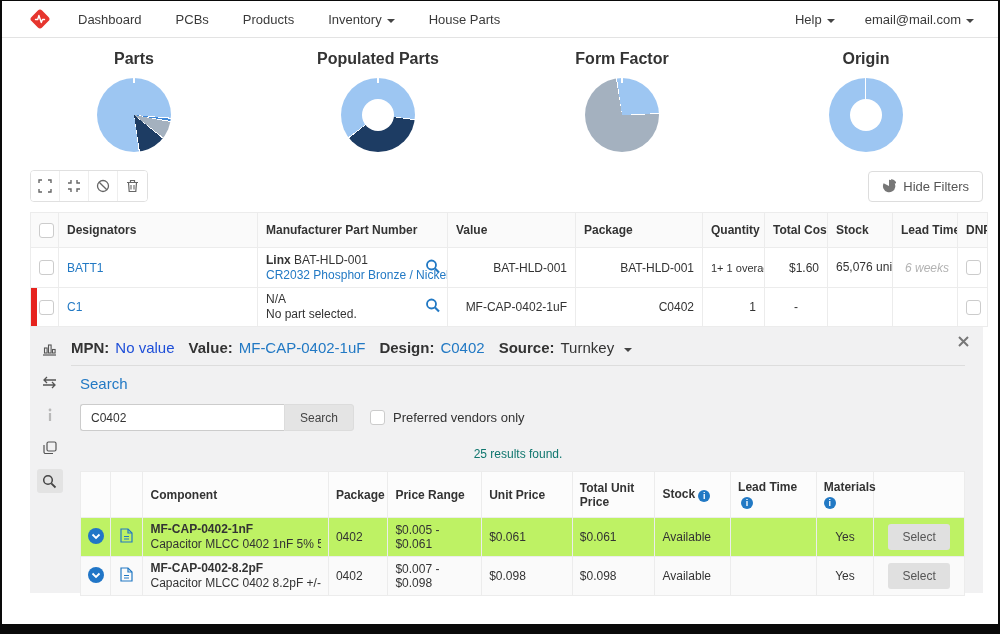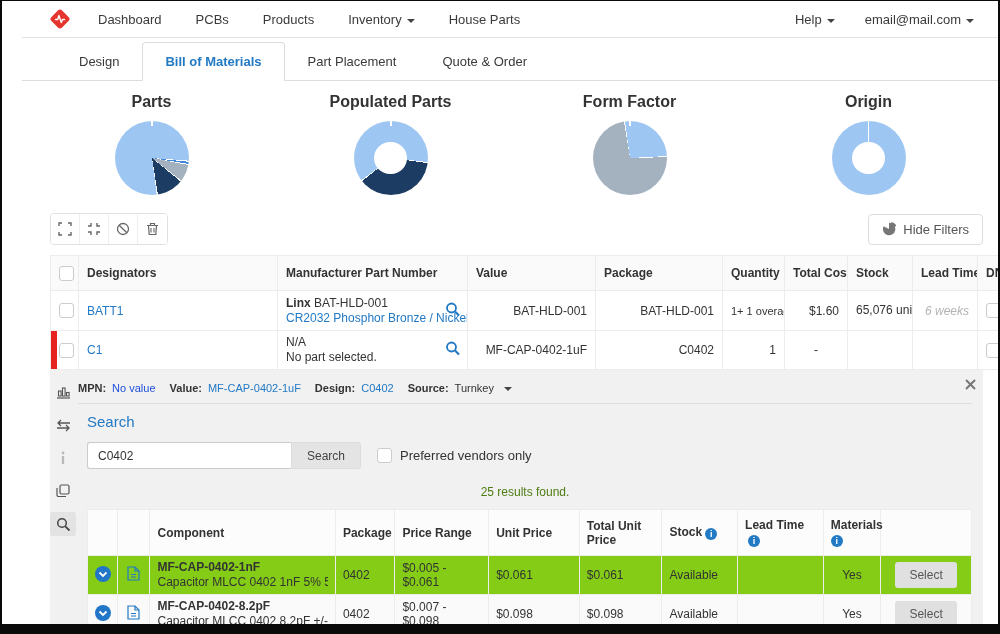--- a/index.html
+++ b/index.html
@@ -1,18 +1,18 @@
 <!DOCTYPE html>
 <html><head>
 <meta charset="utf-8">
 <style>
   * { box-sizing: border-box; margin: 0; padding: 0; }
   body { font-family: "Liberation Sans", sans-serif; background:#555; }
   .window { width:1000px; height:634px; background:#0a0a0a; padding:1px 2px 10px 2px; margin:0 auto; }
-  .app { width:100%; height:100%; background:#fff; overflow:hidden; position:relative; font-size:13px; color:#333;padding-left:20px; }
+  .app { width:100%; height:100%; background:#fff; overflow:hidden; position:relative; font-size:13px; color:#333; }
 
   
   .topnav { height:37px; display:flex; align-items:center; padding:0 24px 0 26px; border-bottom:1px solid #e3e3e3; background:#fff; }
   .brand { margin-right:26px; display:flex; align-items:center; }
   .navlinks { display:flex; gap:34px; align-items:center; }
   .navitem { color:#3a3a3a; cursor:pointer; white-space:nowrap; }
   .nav-right { margin-left:auto; display:flex; gap:30px; align-items:center; }
   .caret { display:inline-block; width:0; height:0; border-left:4px solid transparent; border-right:4px solid transparent; border-top:4px solid #444; margin-left:5px; vertical-align:1px; }
 
   
@@ -54,32 +54,32 @@
   .mpnsearch { position:absolute; right:6px; top:50%; transform:translateY(-50%); cursor:pointer; }
   .qty { font-size:11px; }
   .stock2 { white-space:normal; line-height:13px; }
 
   
   .panel { background:#f1f1f2; margin:0 15px 0 28px; height:266px; display:flex; position:relative; }
   .rail { width:56px; padding-top:10px; display:flex; flex-direction:column; align-items:center; gap:9px; }
   .railbtn { width:26px; height:24px; display:flex; align-items:center; justify-content:center; border-radius:3px; cursor:pointer; }
   .railbtn.active { background:#e3e3e3; }
   .panelcontent { flex:1; padding:8px 18px 0 2px; position:relative; }
-  .mpnline { display:flex; align-items:center; gap:6px; font-size:11px; padding:4px 0 9px 0; border-bottom:1px solid #ddd; }
+  .mpnline { display:flex; align-items:center; gap:6px; font-size:15px; padding:4px 0 9px 0; border-bottom:1px solid #ddd; }
   .blabel { font-weight:bold; color:#333; }
   .mutetext { color:#1d4ed8; }
   .panelclose { position:absolute; top:8px; right:14px; cursor:pointer; }
   .searchheading { color:#2279c4; font-size:15px; margin:9px 0 12px 9px; cursor:pointer; display:inline-block; }
   .searchrow { display:flex; align-items:center; margin-left:9px; }
   .searchinput { width:204px; height:27px; border:1px solid #ccc; border-right:none; border-radius:3px 0 0 3px; padding:0 10px; font-size:12px; font-family:"Liberation Sans", sans-serif; color:#333; background:#fff; }
   .searchbtn { height:27px; padding:0 15px; background:#e4e4e4; border:1px solid #dcdcdc; border-radius:0 3px 3px 0; font-size:12px; color:#444; cursor:pointer; font-family:"Liberation Sans", sans-serif; }
   .prefwrap { display:flex; align-items:center; gap:8px; margin-left:16px; font-size:13px; }
-  .resultscount { text-align:center; font-size:12px; margin:16px 0 10px 0; color:#4d7c0f; }
-
-  .resultstable { width:885px; margin-left:9px; background:#84cc16; font-size:12px; border:1px solid #e4e4e4; }
+  .resultscount { text-align:center; font-size:12px; margin:16px 0 10px 0; color:#0f766e; }
+
+  .resultstable { width:885px; margin-left:9px; background:#bef264; font-size:12px; border:1px solid #e4e4e4; }
   .resultstable th, .resultstable td { border:1px solid #ececec; padding:4px 7px; }
   .resultstable thead th { background:#fcfcfc; text-align:left; font-weight:bold; height:46px; vertical-align:middle; }
   .resultstable tbody td { height:37px; }
   .resultstable tbody tr:nth-child(even) td { background:#fafafa; }
   .compname { font-weight:bold; line-height:15px; white-space:nowrap; overflow:hidden; }
   .compdesc { line-height:15px; white-space:nowrap; overflow:hidden; }
   .selectbtn { background:#e0e0e0; border:none; border-radius:3px; padding:6px 14px; font-size:12px; color:#555; cursor:pointer; font-family:"Liberation Sans", sans-serif; }
   .infoicon { display:inline-flex; width:12px; height:12px; border-radius:50%; background:#2279c4; color:#fff; font-size:9px; font-weight:bold; align-items:center; justify-content:center; margin-left:3px; vertical-align:-1px; font-style:normal; }
   .prefhead .infoicon { display:inline-flex; margin-left:0; }
 </style>
@@ -102,26 +102,20 @@
       <span class="navitem">Products</span>
       <span class="navitem"><span>Inventory</span><span class="caret"></span></span>
       <span class="navitem">House Parts</span>
     </div>
     <div class="nav-right">
       <span class="navitem"><span>Help</span><span class="caret"></span></span>
       <span class="navitem"><span>email@mail.com</span><span class="caret"></span></span>
     </div>
   </div>
 
-  <div class="tabsbar">
-    <span class="tab">Design</span>
-    <span class="tab active">Bill of Materials</span>
-    <span class="tab">Part Placement</span>
-    <span class="tab">Quote &amp; Order</span>
-  </div>
 
   <div class="charts">
     <div class="chartbox">
       <div class="charttitle">Parts</div>
       <div class="pie" style="background: conic-gradient(rgb(255, 255, 255) 0deg, rgb(255, 255, 255) 0.9deg, rgb(157, 198, 242) 0.9deg, rgb(157, 198, 242) 94.14deg, rgb(255, 255, 255) 94.14deg, rgb(255, 255, 255) 95.04deg, rgb(255, 255, 255) 95.04deg, rgb(255, 255, 255) 95.94deg, rgb(65, 137, 216) 95.94deg, rgb(65, 137, 216) 99.18deg, rgb(255, 255, 255) 99.18deg, rgb(255, 255, 255) 100.08deg, rgb(255, 255, 255) 100.08deg, rgb(255, 255, 255) 100.98deg, rgb(164, 177, 191) 100.98deg, rgb(164, 177, 191) 127.62deg, rgb(255, 255, 255) 127.62deg, rgb(255, 255, 255) 128.52deg, rgb(255, 255, 255) 128.52deg, rgb(255, 255, 255) 129.42deg, rgb(29, 60, 99) 129.42deg, rgb(29, 60, 99) 170.82deg, rgb(255, 255, 255) 170.82deg, rgb(255, 255, 255) 171.72deg, rgb(255, 255, 255) 171.72deg, rgb(255, 255, 255) 172.62deg, rgb(157, 198, 242) 172.62deg, rgb(157, 198, 242) 359.1deg, rgb(255, 255, 255) 359.1deg, rgb(255, 255, 255) 360deg);"></div>
     </div>
     <div class="chartbox">
       <div class="charttitle">Populated Parts</div>
       <div class="pie donut" style="background: conic-gradient(rgb(255, 255, 255) 0deg, rgb(255, 255, 255) 0.9deg, rgb(157, 198, 242) 0.9deg, rgb(157, 198, 242) 96.3deg, rgb(255, 255, 255) 96.3deg, rgb(255, 255, 255) 97.2deg, rgb(255, 255, 255) 97.2deg, rgb(255, 255, 255) 98.1deg, rgb(29, 60, 99) 98.1deg, rgb(29, 60, 99) 231.3deg, rgb(255, 255, 255) 231.3deg, rgb(255, 255, 255) 232.2deg, rgb(255, 255, 255) 232.2deg, rgb(255, 255, 255) 233.1deg, rgb(157, 198, 242) 233.1deg, rgb(157, 198, 242) 359.1deg, rgb(255, 255, 255) 359.1deg, rgb(255, 255, 255) 360deg);"></div>
     </div>

